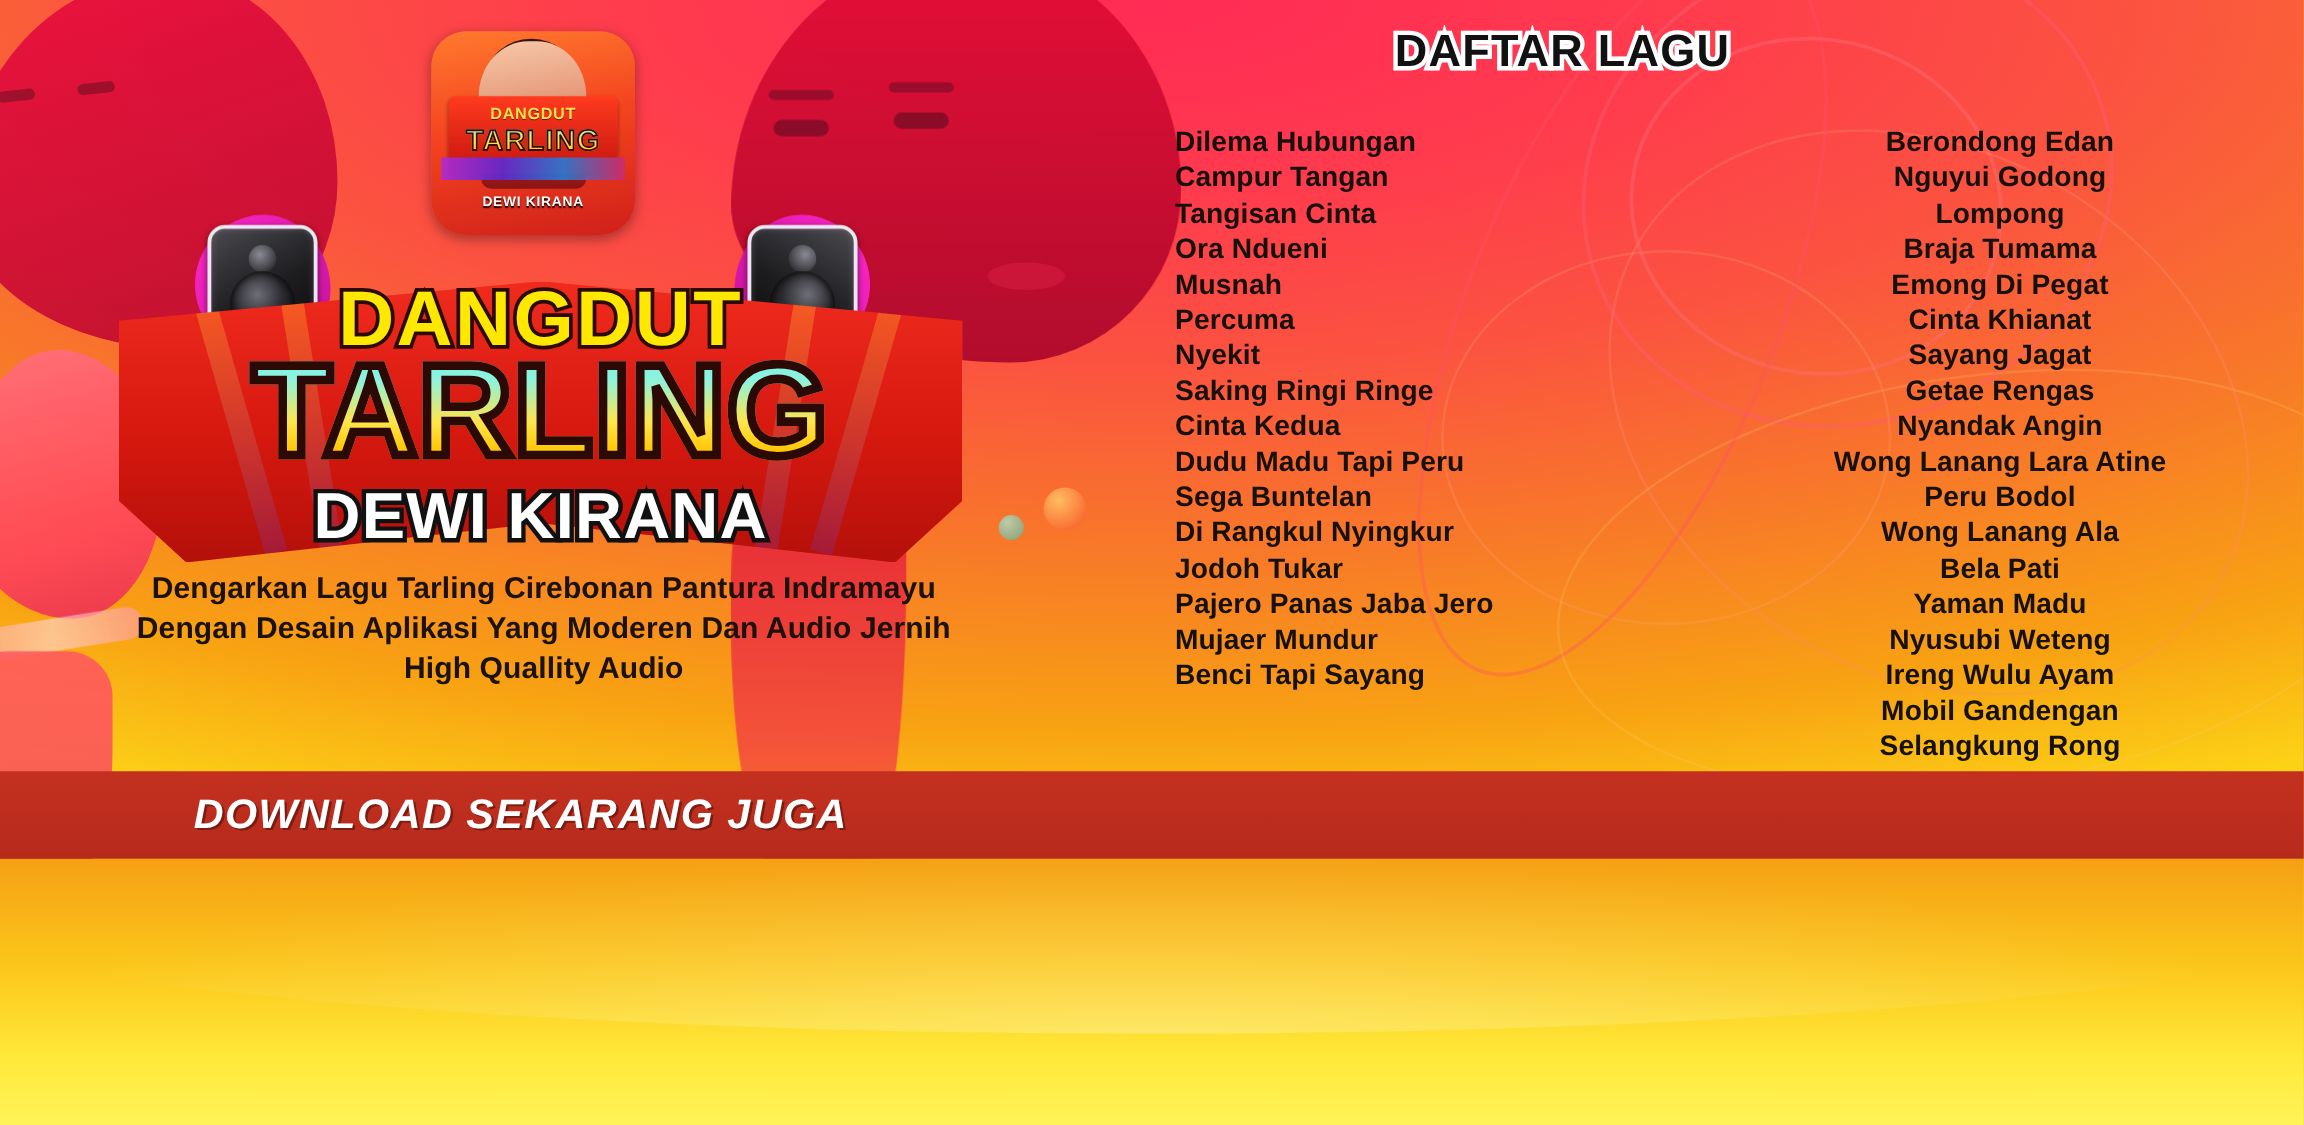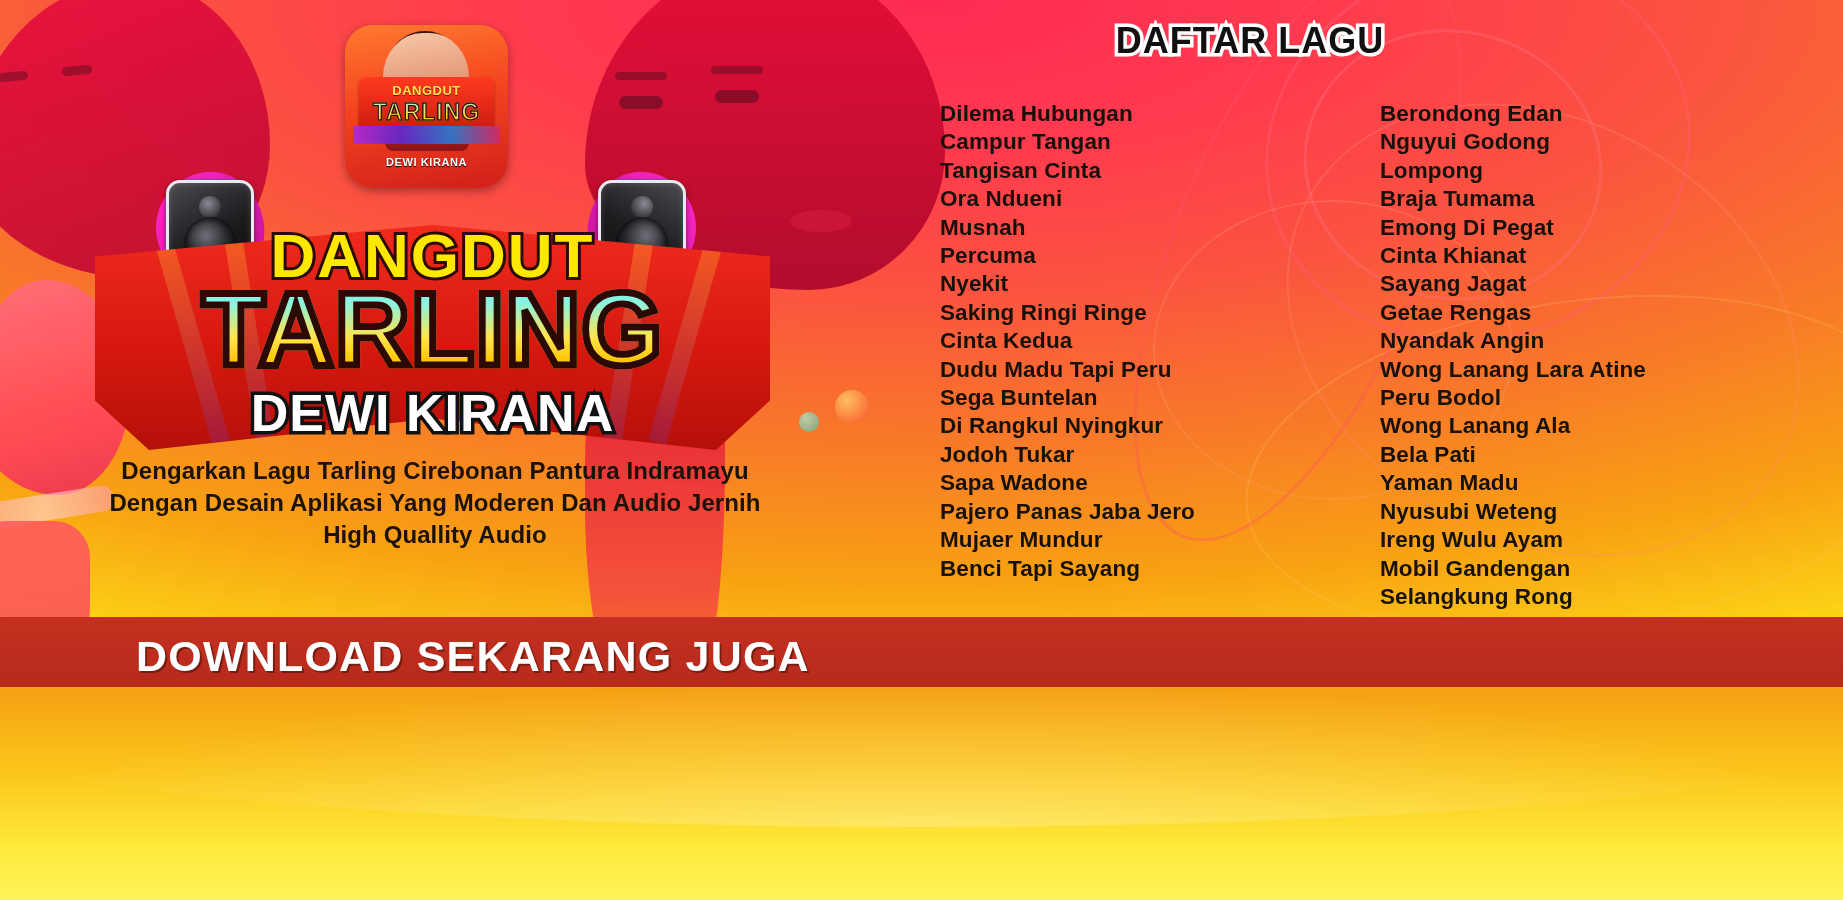--- a/index.html
+++ b/index.html
@@ -199,35 +199,35 @@
   
   #daftar-title {
     position:absolute; left:1040px; top:20px; width:420px;
     text-align:center; font-size:36px; font-weight:bold; letter-spacing:1px;
     color:#111; -webkit-text-stroke:7px #ffffff; paint-order: stroke fill;
     z-index:6;
   }
   #songs { position:absolute; left:900px; top:100px; width:930px; height:520px; z-index:6;}
   .song-col { position:absolute; top:0; }
   #song-col-left  { left:40px;  width:400px; text-align:left; }
-  #song-col-right { right:10px; width:440px; text-align:left; }
+  #song-col-right { right:10px; width:440px; text-align:center; }
   .song-item {
     font-size:22.5px; font-weight:bold; color:#17110b;
     line-height:28.4px; white-space:nowrap; letter-spacing:.1px;
   }
 
   
   #bottom-bar {
     position:absolute; left:0; right:0; top:617px; height:70px;
     background:linear-gradient(180deg,#c4301f 0%,#b62a1c 100%);
     z-index:7;
   }
   #download-cta {
-    position:absolute; left:136px; top:632px;
-    font-size:43px; font-weight:bold; 
+    position:absolute; left:155px; top:632px;
+    font-size:33px; font-weight:bold; font-style:italic;
     color:#ffffff; letter-spacing:1.2px;
     text-shadow:2px 2px 0 rgba(0,0,0,.35);
     z-index:8;
   }
   #bottom-glow {
     position:absolute; left:0; right:0; top:687px; height:213px;
     background:linear-gradient(180deg,#f5a014 0%,#fbc61a 40%,#ffe93a 75%,#fff35a 100%);
     z-index:6;
   }
   #bottom-glow .wave {
@@ -330,21 +330,20 @@
         <div class="song-item">Ora Ndueni</div>
         <div class="song-item">Musnah</div>
         <div class="song-item">Percuma</div>
         <div class="song-item">Nyekit</div>
         <div class="song-item">Saking Ringi Ringe</div>
         <div class="song-item">Cinta Kedua</div>
         <div class="song-item">Dudu Madu Tapi Peru</div>
         <div class="song-item">Sega Buntelan</div>
         <div class="song-item">Di Rangkul Nyingkur</div>
         <div class="song-item">Jodoh Tukar</div>
-        <div class="song-item">Sapa Wadone</div>
         <div class="song-item">Pajero Panas Jaba Jero</div>
         <div class="song-item">Mujaer Mundur</div>
         <div class="song-item">Benci Tapi Sayang</div>
       </div>
     <div class="song-col" id="song-col-right">
         <div class="song-item">Berondong Edan</div>
         <div class="song-item">Nguyui Godong</div>
         <div class="song-item">Lompong</div>
         <div class="song-item">Braja Tumama</div>
         <div class="song-item">Emong Di Pegat</div>

